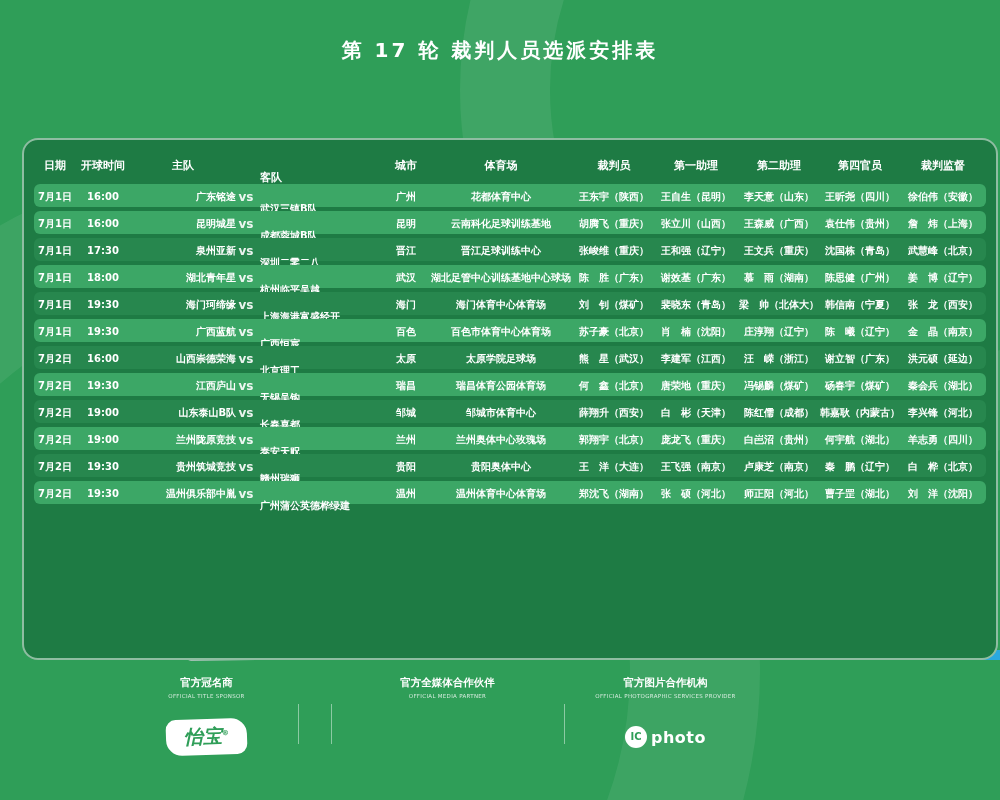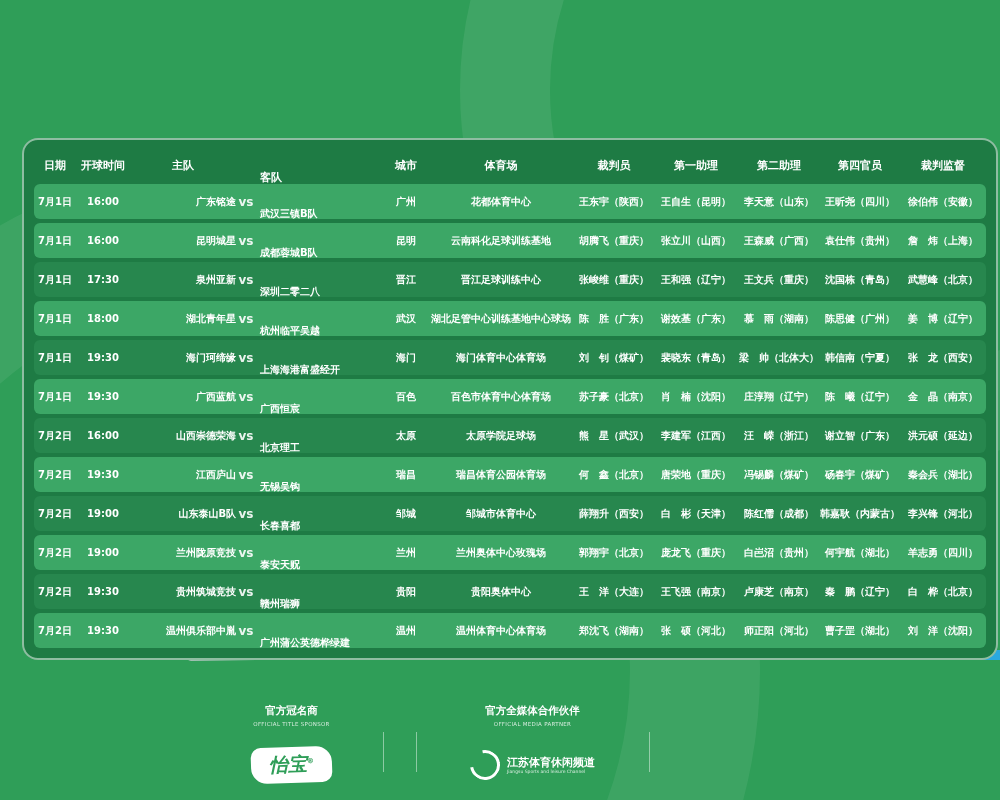--- a/index.html
+++ b/index.html
@@ -37,30 +37,30 @@
   
   .table-card{position:absolute;left:22px;top:138px;width:976px;height:522px;box-sizing:border-box;
     background:var(--c-card,#1E7B44);border:2px solid rgba(255,255,255,.5);border-radius:16px;
     padding:10px;z-index:2;}
   .tgrid{display:grid;grid-template-columns:42px 54px 106px 20px 128px 44px 146px 80px 84px 82px 80px 86px;
     align-items:center;}
   .thead{height:30px;margin-bottom:4px;font-size:11px;font-weight:800;}
   .thead .c{text-align:center;}
   .thead .away{text-align:left;padding-left:4px;}
   .tbody{display:flex;flex-direction:column;gap:4px;}
-  .trow{height:35px;border-radius:6px;font-size:10px;font-weight:700;}
+  .trow{height:23px;border-radius:6px;font-size:10px;font-weight:700;}
   .trow.light{background:var(--c-row-light,#3CA766);}
   .trow.dark{background:var(--c-row-dark,#27874E);}
   .c{text-align:center;white-space:nowrap;overflow:hidden;}
   .c.home{text-align:right;}
   .c.away{text-align:left;padding-left:4px;margin-top:25px;}
   .c.vs{font-size:12px;opacity:.9;}
 
   
-  .page-footer{position:absolute;left:0;top:704px;width:882px;display:flex;justify-content:center;
+  .page-footer{position:absolute;left:0;top:676px;width:882px;display:flex;justify-content:center;
     align-items:flex-start;z-index:2;}
   .fsec{display:flex;flex-direction:column;align-items:center;}
   .fsec.s0{width:150px;} .fsec.s1{width:140px;} .fsec.s2{width:200px;} .fsec.s3{width:170px;}
   .fsep{width:1px;height:40px;background:rgba(255,255,255,.45);margin:28px 16px 0;}
   .flabel-cn{font-size:10.5px;font-weight:800;white-space:nowrap;}
   .flabel-en{font-size:5.5px;letter-spacing:.3px;opacity:.8;margin-top:3px;white-space:nowrap;text-transform:uppercase;}
   .flogo{margin-top:13px;height:50px;display:flex;align-items:center;justify-content:center;gap:7px;}
   .cestbon-flag{background:#fff;color:var(--c-background,#2F9E58);font-weight:800;font-style:italic;
     font-size:19px;padding:5px 18px;border-radius:10px 16px 10px 16px;transform:rotate(-2deg);white-space:nowrap;}
   .cestbon-flag sup{font-size:7px;}
@@ -81,20 +81,21 @@
     font-size:10px;font-weight:800;line-height:22px;text-align:center;}
   .ic-word{font-size:16px;font-weight:800;letter-spacing:.5px;}
 </style>
 </head>
 <body>
 
 <div class="swoosh-tr"></div>
 <div class="swoosh-bl"></div>
 
 <header class="page-header">
+  <div class="round-title">第 17 轮 裁判人员选派安排表</div>
 </header>
 
 <main class="table-card">
   <div class="thead tgrid">
     <span class="c">日期</span>
     <span class="c">开球时间</span>
     <span class="c">主队</span>
     <span class="c"></span>
     <span class="c away">客队</span>
     <span class="c">城市</span>
@@ -297,22 +298,25 @@
     <div class="flabel-en">OFFICIAL TITLE SPONSOR</div>
     <div class="flogo">
       <div class="cestbon-flag"><span>怡宝</span><sup>®</sup></div>
     </div>
   </div>
   <div class="fsep"></div>
   <div class="fsep"></div>
   <div class="fsec s2">
     <div class="flabel-cn">官方全媒体合作伙伴</div>
     <div class="flabel-en">OFFICIAL MEDIA PARTNER</div>
+  </div>
+  <div class="fsep"></div>
+  <div class="fsec s3">
+    <div class="flabel-cn">官方图片合作机构</div>
+    <div class="flabel-en">OFFICIAL PHOTOGRAPHIC SERVICES PROVIDER</div>
     <div class="flogo">
-      <div class="media-icon"></div>
-      <div class="media-text">
-        <span class="media-cn">江苏体育休闲频道</span>
-        <span class="media-en">Jiangsu Sports and leisure Channel</span>
+      <div class="icphoto">
+        <span class="ic-circle">IC</span>
+        <span class="ic-word">photo</span>
       </div>
     </div>
   </div>
-  <div class="fsep"></div>
 </footer>
 
 </body></html>

